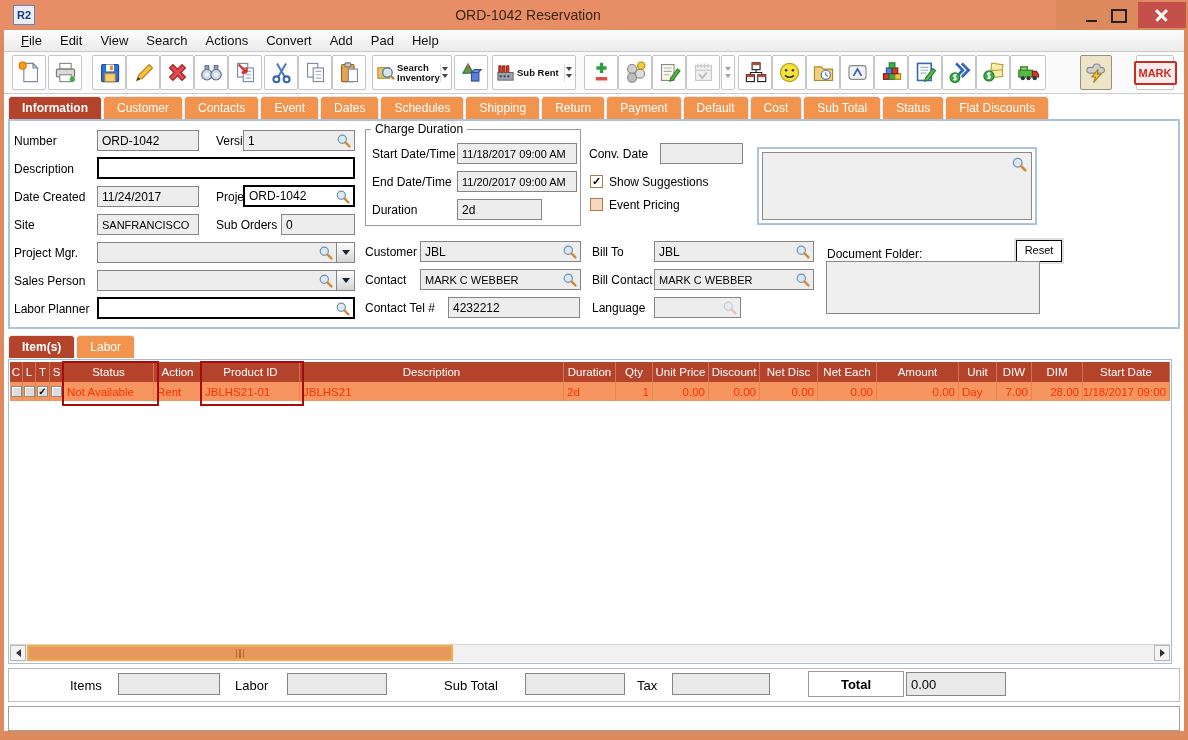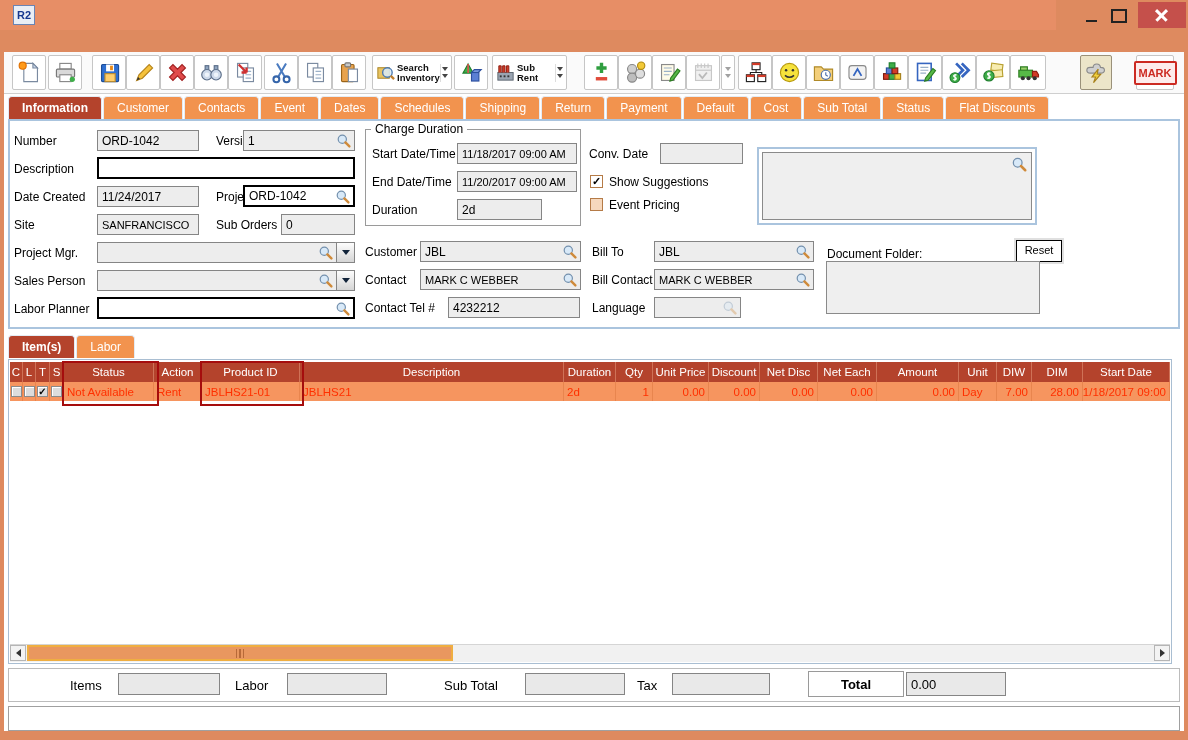--- a/index.html
+++ b/index.html
@@ -101,32 +101,44 @@
       <circle cx="6.3" cy="6.3" r="4.1" fill="#d8e9f8" stroke="#7390ad" stroke-width="1.2"></circle>
       <path d="M9.4 9.4l4 4" stroke="#cf8a3a" stroke-width="2.4" stroke-linecap="round"></path>
     </symbol>
   </defs>
 </svg>
 
 <div class="window">
 
   <div class="abs titlebar">
     <div class="abs appicon">R2</div>
+    <div class="abs title-text">ORD-1042 Reservation</div>
     <div class="abs winbtn" style="left:1078px;top:6px;width:26px;height:20px;">
         <div class="minbar"></div>
       </div>
     <div class="abs winbtn" style="left:1106px;top:6px;width:26px;height:20px;">
         <div class="maxsq"></div>
       </div>
     <div class="abs closebtn">
       <div class="xbar x1"></div>
       <div class="xbar x2"></div>
     </div>
   </div>
 
+  <div class="abs menubar">
+    <span class="menu-item">File</span>
+    <span class="menu-item">Edit</span>
+    <span class="menu-item">View</span>
+    <span class="menu-item">Search</span>
+    <span class="menu-item">Actions</span>
+    <span class="menu-item">Convert</span>
+    <span class="menu-item">Add</span>
+    <span class="menu-item">Pad</span>
+    <span class="menu-item">Help</span>
+  </div>
 
   <div class="abs toolbar">
     <div class="tbtn" style="left:8px">
         <svg viewBox="0 0 22 22">
           <path d="M6 3h8l4 4v12H6z" fill="#fff" stroke="#7a8aa0"></path>
           <path d="M14 3l4 4h-4z" fill="#c8d8ec" stroke="#7a8aa0"></path>
           <circle cx="5" cy="5" r="3.1" fill="#ff9a1a" stroke="#e07000"></circle>
         </svg>
       </div>
     <div class="tbtn" style="left:44px">
@@ -210,21 +222,21 @@
         </span>
     </div>
     <div class="tbtn" style="left:450px">
         <svg viewBox="0 0 22 22">
           <path d="M8 3.5l4.5 8H3.5z" fill="#3fae49" stroke="#1d7d2c"></path>
           <path d="M8 3.5v8" stroke="#e05050" stroke-width="1.4"></path>
           <path d="M11 11l2.5-2.5h6L17 11z" fill="#7d9be0" stroke="#2c4f9e"></path>
           <rect x="11" y="11" width="6.5" height="7.5" fill="#5b7fd4" stroke="#2c4f9e"></rect>
         </svg>
       </div>
-    <div class="tbtn wide" style="left:488px;width:75px">
+    <div class="tbtn wide" style="left:488px;width:84px">
       <svg viewBox="0 0 22 22">
           <rect x="3" y="11" width="16" height="8" fill="#9aa4b2" stroke="#5c6670"></rect>
           <path d="M4 11V4h2.5v7M8 11V4h2.5v7M12 11V4h2.5v7" fill="#d23b28" stroke="#8e1f12"></path>
           <rect x="5" y="14" width="2" height="2" fill="#333"></rect>
           <rect x="9" y="14" width="2" height="2" fill="#333"></rect>
           <rect x="13" y="14" width="2" height="2" fill="#333"></rect>
         </svg>
       <span class="tlabel">Sub Rent</span>
       <span class="ddcol">
           <span class="tri-dn"></span>

